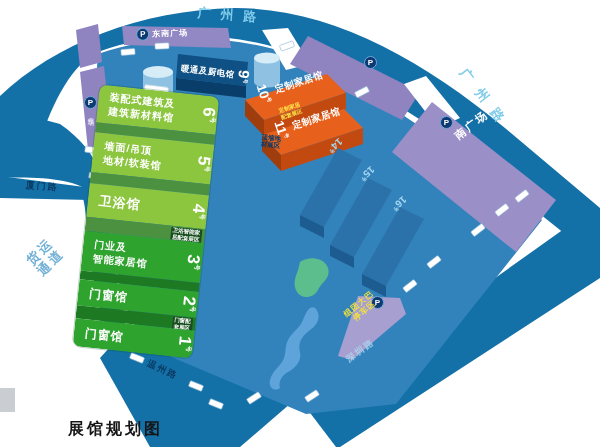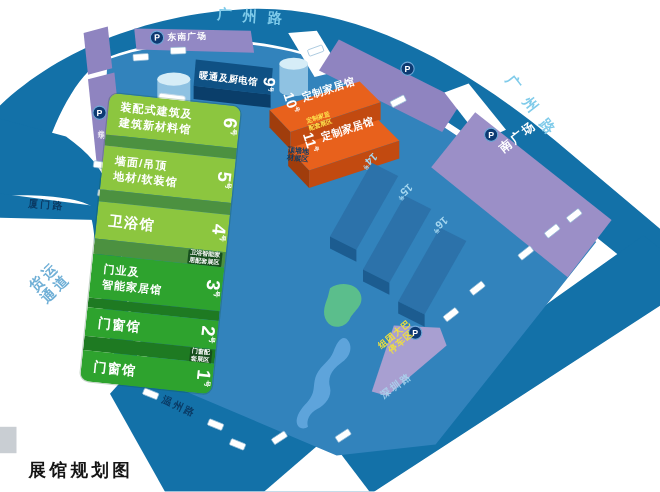--- a/index.html
+++ b/index.html
@@ -16,21 +16,21 @@
           display:flex;align-items:center;justify-content:center;box-sizing:border-box;}
   .se-band{position:absolute;left:136px;top:28px;display:flex;align-items:center;gap:3px;
            transform:rotate(-2deg);transform-origin:0 0;}
   .se-band .p-icon{position:static;}
   .se-txt{font-size:8px;font-weight:bold;color:#fff;letter-spacing:1px;}
   .west-txt{position:absolute;left:86px;top:112px;writing-mode:vertical-rl;font-size:6.5px;
             color:#EFEDF8;letter-spacing:1px;}
   .south-txt{font-size:11px;font-weight:bold;color:#fff;letter-spacing:2px;}
   .bus-txt{font-size:8px;font-weight:bold;color:#F2E13C;letter-spacing:1px;text-align:center;}
   .zone-ceiling{font-size:6.5px;font-weight:bold;color:#0B3C67;line-height:1.15;}
-  .title{font-size:16px;font-weight:bold;color:#151515;letter-spacing:3px;}
+  .title{font-size:16px;font-weight:bold;color:#151515;letter-spacing:3px;margin-left:42px;}
   
   .green-complex{position:absolute;left:86px;top:90px;width:120px;height:263px;
                  transform:rotate(6deg);transform-origin:60px 131px;border-radius:8px;
                  overflow:hidden;box-shadow:0 0 0 1px rgba(20,80,30,.25);}
   .band{position:relative;width:100%;}
   .band .hname{display:flex;flex-direction:column;justify-content:center;height:100%;
                padding-left:11px;box-sizing:border-box;font-weight:bold;color:#fff;
                letter-spacing:1px;}
   .light{background:#8CC63F;}
   .bright{background:#2EA32E;}

